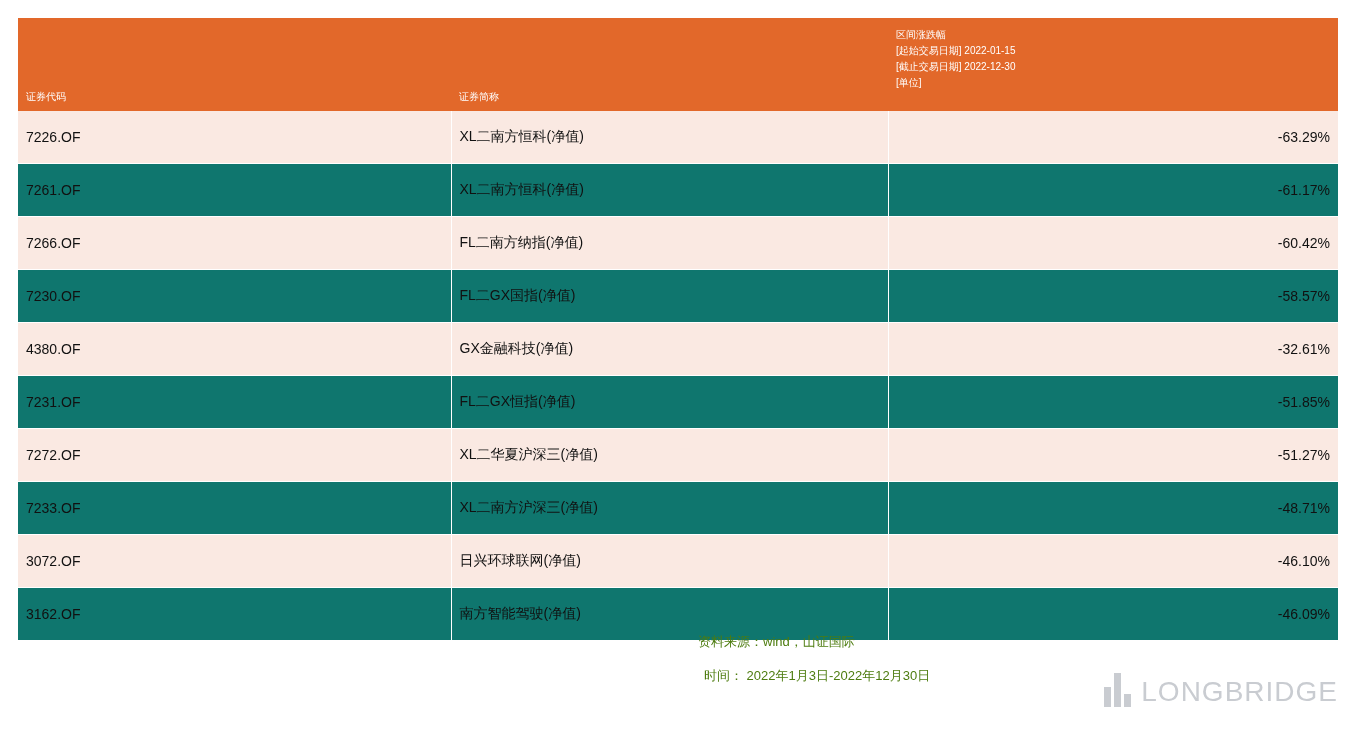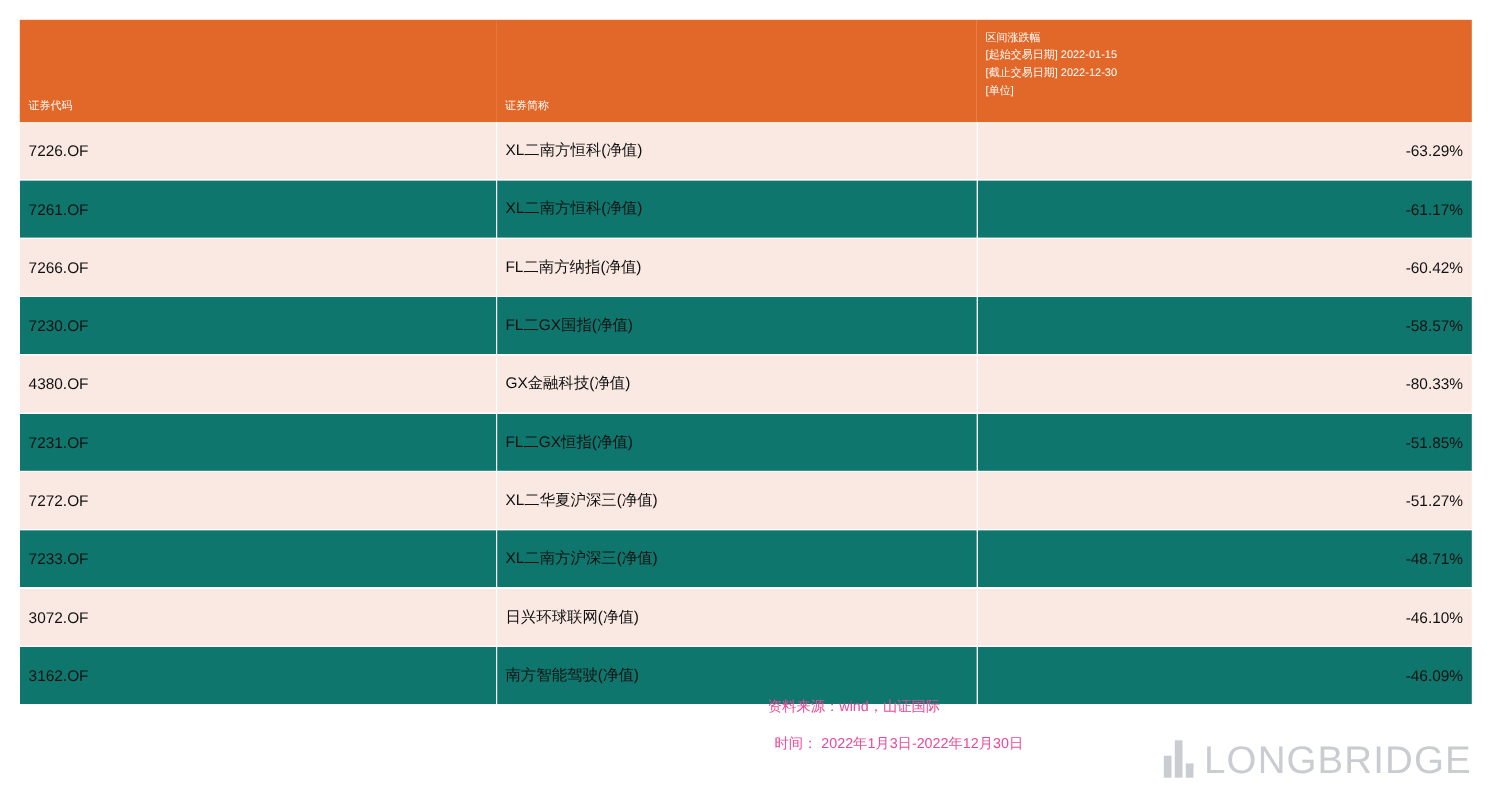--- a/index.html
+++ b/index.html
@@ -72,21 +72,21 @@
     width: 640px;
     height: 90px;
   }
   .foot-text {
     position: absolute;
     left: 0;
     top: 0;
     width: 420px;
     text-align: left;
     font-size: 13px;
-    color: #ec4899;
+    color: #4d7c0f;
     line-height: 34px;
   }
   .foot-text .line { display: block; white-space: nowrap; }
   .foot-text .line1 { padding-left: 0; }
   .foot-text .line2 { padding-left: 6px; }
 
   .brand {
     position: absolute;
     right: 0;
     bottom: 8px;
@@ -102,21 +102,21 @@
   }
   .brand-mark i {
     display: block;
     width: 7px;
     background: #c9ccd1;
   }
   .brand-mark i.b1 { height: 20px; }
   .brand-mark i.b2 { height: 34px; }
   .brand-mark i.b3 { height: 13px; }
   .brand-name {
-    font-size: 35px;
+    font-size: 28px;
     letter-spacing: 1px;
     color: #c9ccd1;
     font-family: "Liberation Sans", sans-serif;
     line-height: 30px;
   }
 </style>
 </head>
 <body>
 
 <div class="sheet">
@@ -155,21 +155,21 @@
         <td class="num">-60.42%</td>
       </tr>
       <tr class="even">
         <td class="code">7230.OF</td>
         <td class="name">FL二GX国指(净值)</td>
         <td class="num">-58.57%</td>
       </tr>
       <tr class="odd">
         <td class="code">4380.OF</td>
         <td class="name">GX金融科技(净值)</td>
-        <td class="num">-80.33%</td>
+        <td class="num">-32.61%</td>
       </tr>
       <tr class="even">
         <td class="code">7231.OF</td>
         <td class="name">FL二GX恒指(净值)</td>
         <td class="num">-51.85%</td>
       </tr>
       <tr class="odd">
         <td class="code">7272.OF</td>
         <td class="name">XL二华夏沪深三(净值)</td>
         <td class="num">-51.27%</td>

